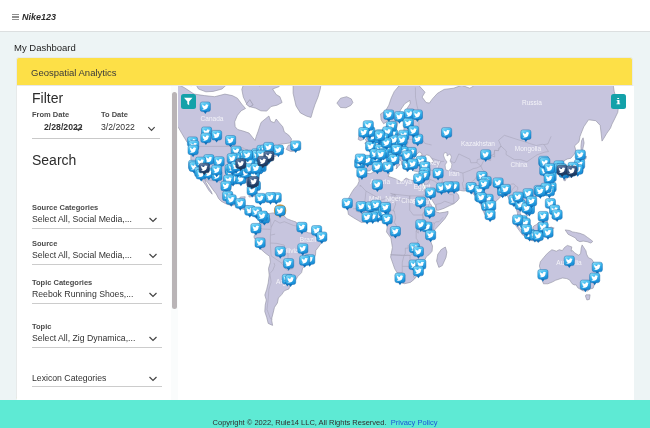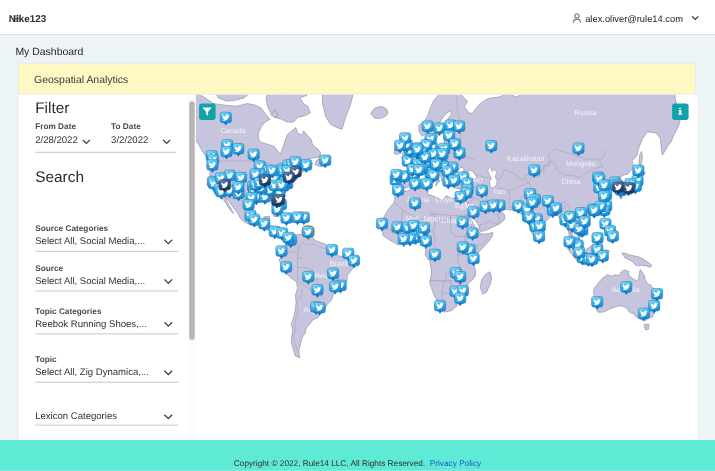--- a/index.html
+++ b/index.html
@@ -1,21 +1,21 @@
 <!DOCTYPE html>
 <html><head><meta charset="utf-8"><style>
 * { margin:0; padding:0; box-sizing:border-box; }
 html,body { width:650px; height:428px; font-family:"Liberation Sans",sans-serif; background:#edf4f5; overflow:hidden; }
 .topbar { position:absolute; left:0; top:0; width:650px; height:32px; background:#fff; border-bottom:1px solid #dcdfe0; }
 .burger { position:absolute; left:12px; top:13.5px; width:7px; height:6.5px; }
 .burger div { height:1.7px; background:#8f8f8f; margin-bottom:0.9px; }
-.brand { position:absolute; left:8px; top:11.5px; font-size:9px; font-weight:bold; color:#2e2e2e; }
+.brand { position:absolute; left:22px; top:11.5px; font-size:9px; font-weight:bold; color:#2e2e2e;font-style:italic; }
 .account { position:absolute; right:14px; top:10.5px; font-size:8.5px; color:#222; }
 .mydash { position:absolute; left:14px; top:42px; font-size:9.5px; color:#1d1d1d; }
-.card { position:absolute; left:16px; top:57px; width:617px; height:343px; background:#fef9c3; border:1px solid #e7eaea; border-radius:3px; }
+.card { position:absolute; left:16px; top:57px; width:617px; height:343px; background:#fde047; border:1px solid #e7eaea; border-radius:3px; }
 .cardhead { position:absolute; left:14px; top:9px; font-size:9.5px; color:#3a3a3a; }
 .cardline { position:absolute; left:0; top:27px; width:615px; height:1px; background:#e8e8e8; }
 .side { position:absolute; left:0; top:28px; width:154px; height:314px; background:#fff; overflow:hidden;text-align:right; }
 .sbar { position:absolute; left:154px; top:28px; width:7px; height:314px; background:#fafcfc; }
 .sthumb { position:absolute; left:1px; top:6px; width:5px; height:217px; background:#b9b4b6; border-radius:3px; }
 h1.f { font-size:14px; font-weight:400; color:#2c2c2c; letter-spacing:0; }
 .lbl { font-size:7.5px; color:#4a4a4a; font-weight:bold; }
 .val { font-size:8.7px; color:#323232; }
 .sep { height:1px; background:#c9c9c9; }
 .sep2 { height:1px; background:#cccccc; }
@@ -30,42 +30,32 @@
 .footer a { font-size:7.5px; color:#1a57d6; }
 </style></head>
 <body>
 <div class="topbar">
   <div class="burger">
       <div></div>
       <div></div>
       <div></div>
     </div>
   <div class="brand">Nike123</div>
-  <div class="account">
-    <svg width="11" height="11" viewBox="0 0 24 24" fill="none" stroke="#777" stroke-width="2.2" style="vertical-align:-2px">
-        <circle cx="12" cy="7.5" r="4.2"></circle>
-        <path d="M5,21 C5,16 8.5,14 12,14 C15.5,14 19,16 19,21"></path>
-      </svg>
-    alex.oliver@rule14.com&nbsp;&nbsp;
-    <svg width="8" height="5" viewBox="0 0 10 6" fill="none" stroke="#333" stroke-width="1.4" style="vertical-align:1px">
-        <path d="M1.5,1 L5,4.5 L8.5,1"></path>
-      </svg>
-  </div>
 </div>
 <div class="mydash">My Dashboard</div>
 <div class="card">
   <div class="cardhead">Geospatial Analytics</div>
   <div class="cardline"></div>
   <div class="side">
     <div style="position:absolute;left:15px;top:4px;">
         <h1 class="f">Filter</h1>
       </div>
     <div class="lbl" style="position:absolute;left:15px;top:24px;">From Date</div>
     <div class="lbl" style="position:absolute;left:84px;top:24px;">To Date</div>
-    <div class="val" style="position:absolute;left:15px;top:36px;">2/28/2022</div>
+    <div class="val" style="position:absolute;left:27px;top:36px;font-weight:bold;">2/28/2022</div>
     <div class="chev" style="left:57px;top:40px;"><svg width="9" height="6" viewBox="0 0 10 6" fill="none" stroke="#444" stroke-width="1.3">
           <path d="M1.5,1 L5,4.5 L8.5,1"></path>
         </svg></div>
     <div class="val" style="position:absolute;left:84px;top:36px;">3/2/2022</div>
     <div class="chev" style="left:130px;top:40px;"><svg width="9" height="6" viewBox="0 0 10 6" fill="none" stroke="#444" stroke-width="1.3">
           <path d="M1.5,1 L5,4.5 L8.5,1"></path>
         </svg></div>
     <div class="sep" style="position:absolute;left:15px;top:52px;width:128px;"></div>
     <div style="position:absolute;left:15px;top:66px;">
         <h1 class="f">Search</h1>

